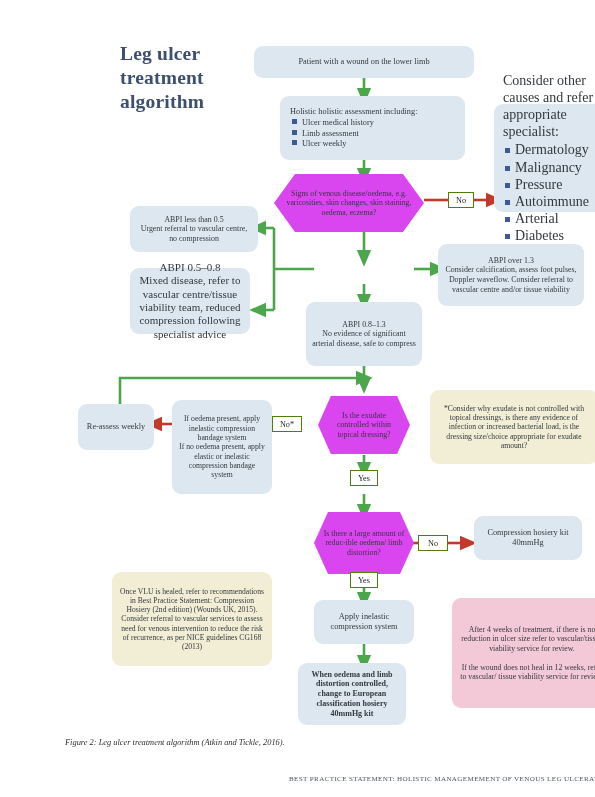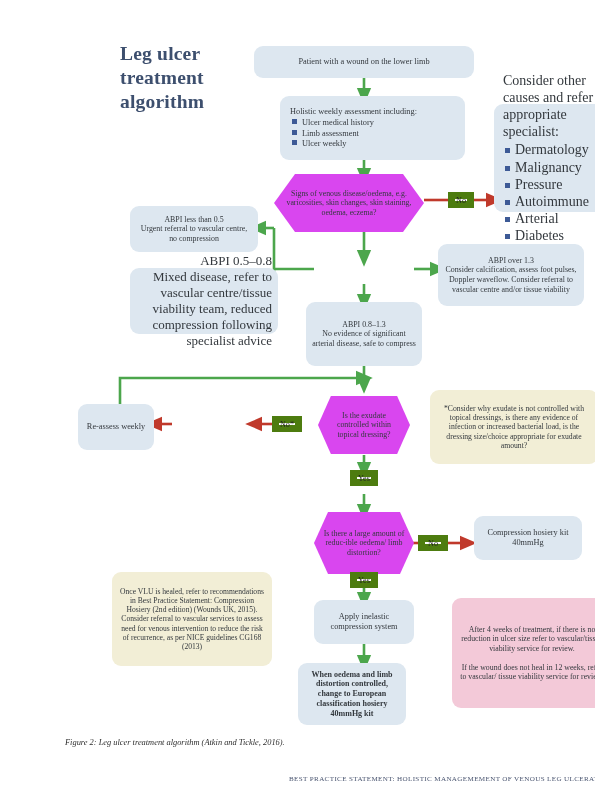--- a/index.html
+++ b/index.html
@@ -14,21 +14,21 @@
         background:#dde7f0;color:#33383d;line-height:1.22;padding:5px 6px;}
   .node .inner{width:100%;}
   .cream{background:#f2eed6;}
   .pink{background:#f3c9d8;}
   .hex{position:absolute;box-sizing:border-box;display:flex;align-items:center;
        justify-content:center;text-align:center;background:#d946ef;color:#33383d;
        line-height:1.22;padding:4px 8px;
        clip-path:polygon(14% 0%,86% 0%,100% 50%,86% 100%,14% 100%,0% 50%);}
   .title{position:absolute;font-family:"Liberation Serif",serif;font-weight:bold;
          color:#3d4f6e;font-size:19.5px;line-height:1.22;letter-spacing:.2px;}
-  .lbl{position:absolute;box-sizing:border-box;background:#ffffff;border:7px solid #4d7c0f;
+  .lbl{position:absolute;box-sizing:border-box;background:#ffffff;border:1px solid #4d7c0f;
        display:flex;align-items:center;justify-content:center;color:#222;
        font-size:8.2px;}
   .bullets{text-align:left;display:inline-block;}
   .bullets .hd{display:block;margin-bottom:1px;}
   .bullets .bi{display:block;white-space:nowrap;padding-left:2px;}
   .sq{display:inline-block;width:5px;height:5px;background:#3d5a96;
       margin-right:5px;vertical-align:1px;}
   .cap{position:absolute;font-style:italic;font-size:8.4px;color:#2d2d2d;}
   .foot{position:absolute;font-size:7.1px;color:#4a5570;letter-spacing:.35px;
         font-variant:small-caps;text-transform:uppercase;}
@@ -86,21 +86,21 @@
     <div>treatment</div>
     <div>algorithm</div>
   </div>
 
   <div class="node" style="left:212px;top:46px;width:220px;height:32px;font-size:8.3px;">
     <div class="inner">Patient with a wound on the lower limb</div>
   </div>
 
   <div class="node" style="left:238px;top:96px;width:185px;height:64px;font-size:8.3px;justify-content:flex-start;padding-left:10px;">
     <div class="bullets">
-      <span class="hd">Holistic weekly assessment including:</span>
+      <span class="hd">Holistic holistic assessment including:</span>
       <span class="bi"><i class="sq"></i><span>Ulcer medical history</span></span>
       <span class="bi"><i class="sq"></i><span>Limb assessment</span></span>
       <span class="bi"><i class="sq"></i><span>Ulcer weekly</span></span>
     </div>
   </div>
 
   <div class="node" style="left:452px;top:104px;width:128px;height:108px;font-size:14px;justify-content:flex-start;padding-left:9px;">
     <div class="bullets">
       <span class="hd" style="white-space:normal;">Consider other causes and refer to appropriate specialist:</span>
       <span class="bi"><i class="sq"></i><span>Dermatology</span></span>
@@ -118,40 +118,44 @@
 
   <div class="lbl" style="left:406px;top:192px;width:26px;height:16px;">
     <span>No</span>
   </div>
 
   <div class="node" style="left:88px;top:206px;width:128px;height:46px;font-size:7.9px;">
     <div class="inner" style="white-space:pre-line;">ABPI less than 0.5
 Urgent referral to vascular centre, no compression</div>
   </div>
 
-  <div class="node" style="left:88px;top:268px;width:148px;height:66px;font-size:13px;text-align:right;">
+  <div class="node" style="left:88px;top:268px;width:120px;height:66px;font-size:11px;">
     <div class="inner" style="white-space:pre-line;">ABPI 0.5–0.8
 Mixed disease, refer to vascular centre/tissue viability team, reduced compression following specialist advice</div>
   </div>
 
 
   <div class="node" style="left:396px;top:244px;width:146px;height:62px;font-size:7.9px;">
     <div class="inner" style="white-space:pre-line;">ABPI over 1.3
 Consider calcification, assess foot pulses, Doppler waveflow. Consider referral to vascular centre and/or tissue viability</div>
   </div>
 
   <div class="node" style="left:264px;top:302px;width:116px;height:64px;font-size:7.9px;">
     <div class="inner" style="white-space:pre-line;">ABPI 0.8–1.3
 No evidence of significant arterial disease, safe to compress</div>
   </div>
 
   <div class="node" style="left:36px;top:404px;width:76px;height:46px;font-size:8.3px;">
     <div class="inner" style="white-space:pre-line;">Re-assess weekly</div>
   </div>
 
+  <div class="node" style="left:130px;top:400px;width:100px;height:94px;font-size:7.7px;">
+    <div class="inner" style="white-space:pre-line;">If oedema present, apply inelastic compression bandage system
+If no oedema present, apply elastic or inelastic compression bandage system</div>
+  </div>
 
   <div class="lbl" style="left:230px;top:416px;width:30px;height:16px;">
     <span>No*</span>
   </div>
 
   <div class="hex" style="left:276px;top:396px;width:92px;height:58px;font-size:7.9px;">
     <div class="inner">Is the exudate controlled within topical dressing?</div>
   </div>
 
   <div class="node cream" style="left:388px;top:390px;width:168px;height:74px;font-size:7.7px;">

